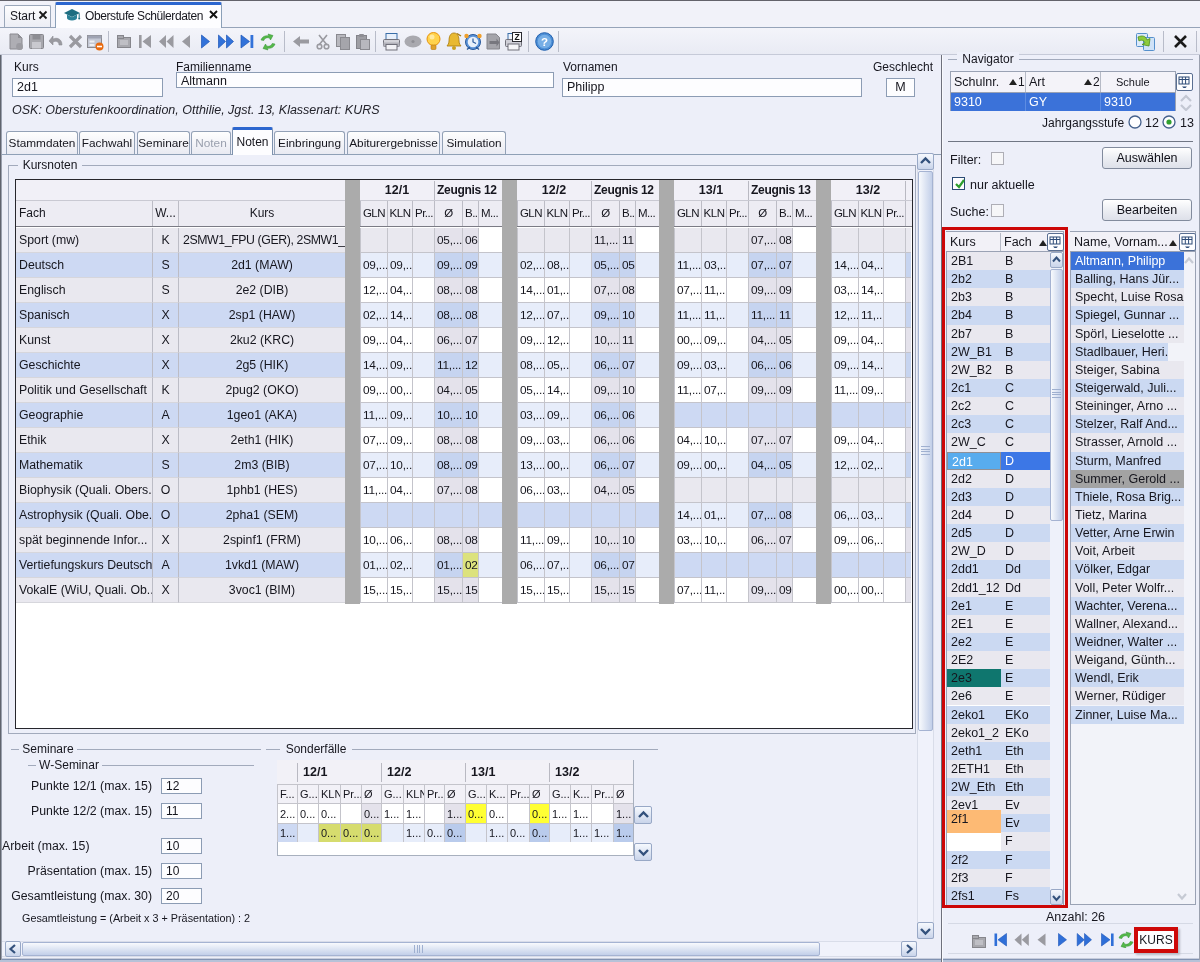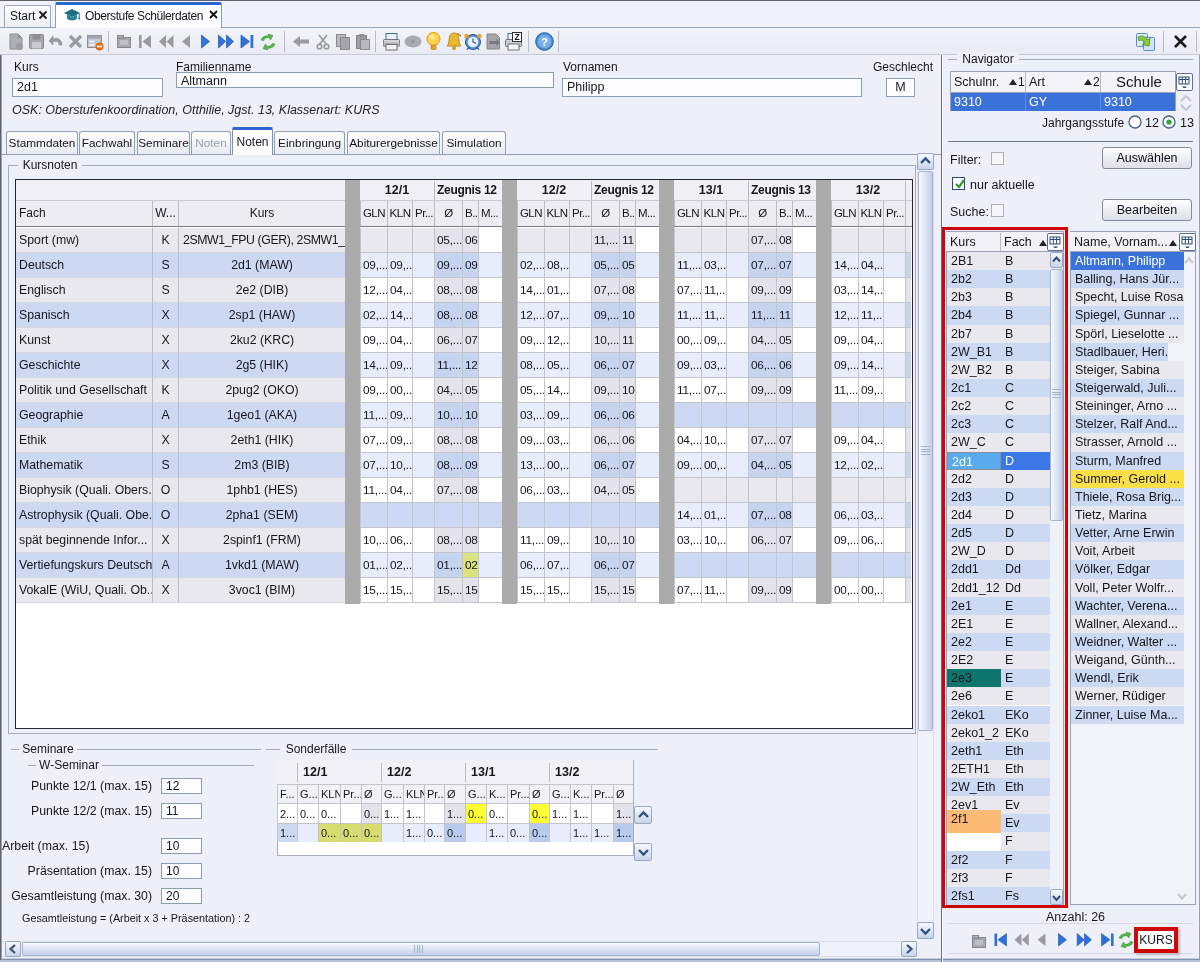--- a/index.html
+++ b/index.html
@@ -726,21 +726,21 @@
     <path d="M5 1 L9 7 L1 7 Z" fill="#222"></path>
   </svg>
 <div class="t" style="left:1018px;top:75px;font-size:12px">1</div>
 <div style="left:1025px;top:72px;width:1px;height:20px;background:#b6bac6"></div>
 <div class="t" style="left:1029px;top:75px;font-size:12.5px">Art</div>
 <svg style="position:absolute;left:1083px;top:78px;" width="10" height="9" viewBox="0 0 10 9">
     <path d="M5 1 L9 7 L1 7 Z" fill="#222"></path>
   </svg>
 <div class="t" style="left:1093px;top:75px;font-size:12px">2</div>
 <div style="left:1100px;top:72px;width:1px;height:20px;background:#b6bac6"></div>
-<div class="t" style="left:1116px;top:75px;font-size:15px">Schule</div>
+<div class="t" style="left:1116px;top:75px;font-size:11px">Schule</div>
 <div style="left:951px;top:93px;width:224px;height:18px;background:#3b72d9"></div>
 <div class="t" style="left:954px;top:95px;color:#fff;font-size:12.5px">9310</div>
 <div class="t" style="left:1029px;top:95px;color:#fff;font-size:12.5px">GY</div>
 <div class="t" style="left:1104px;top:95px;color:#fff;font-size:12.5px">9310</div>
 <div style="left:1025px;top:93px;width:1px;height:18px;background:#5d8ce2"></div>
 <div style="left:1100px;top:93px;width:1px;height:18px;background:#5d8ce2"></div>
 <svg style="position:absolute;left:1179px;top:94px;" width="13" height="8" viewBox="0 0 13 8">
     <path d="M2 7 L7 2 L12 7" stroke="#c3c7d3" stroke-width="2.2" fill="none"></path>
   </svg>
 <svg style="position:absolute;left:1179px;top:103px;" width="13" height="8" viewBox="0 0 13 8">
@@ -892,21 +892,21 @@
 <div class="lrow" style="left:1071px;top:288.28px;width:113px;height:18.14px;background:#e9e8ef">Specht, Luise Rosa</div>
 <div class="lrow" style="left:1071px;top:306.42px;width:113px;height:18.14px;background:#cbd9f2">Spiegel, Gunnar ...</div>
 <div class="lrow" style="left:1071px;top:324.56px;width:113px;height:18.14px;background:#e9e8ef">Spörl, Lieselotte ...</div>
 <div class="lrow" style="left:1071px;top:342.7px;width:97px;height:18.14px;background:#cbd9f2">Stadlbauer, Heri...</div>
 <div class="lrow" style="left:1071px;top:360.84000000000003px;width:113px;height:18.14px;background:#e9e8ef">Steiger, Sabina</div>
 <div class="lrow" style="left:1071px;top:378.98px;width:113px;height:18.14px;background:#cbd9f2">Steigerwald, Juli...</div>
 <div class="lrow" style="left:1071px;top:397.12px;width:113px;height:18.14px;background:#e9e8ef">Steininger, Arno ...</div>
 <div class="lrow" style="left:1071px;top:415.26px;width:113px;height:18.14px;background:#cbd9f2">Stelzer, Ralf And...</div>
 <div class="lrow" style="left:1071px;top:433.4px;width:113px;height:18.14px;background:#e9e8ef">Strasser, Arnold ...</div>
 <div class="lrow" style="left:1071px;top:451.54px;width:113px;height:18.14px;background:#cbd9f2">Sturm, Manfred</div>
-<div class="lrow" style="left:1071px;top:469.68px;width:113px;height:26px;background:#fde047">Summer, Gerold ...</div>
+<div class="lrow" style="left:1071px;top:469.68px;width:113px;height:26px;background:#a3a3a3">Summer, Gerold ...</div>
 <div class="lrow" style="left:1071px;top:487.82px;width:113px;height:18.14px;background:#cbd9f2">Thiele, Rosa Brig...</div>
 <div class="lrow" style="left:1071px;top:505.96000000000004px;width:113px;height:18.14px;background:#e9e8ef">Tietz, Marina</div>
 <div class="lrow" style="left:1071px;top:524.1px;width:113px;height:18.14px;background:#cbd9f2">Vetter, Arne Erwin</div>
 <div class="lrow" style="left:1071px;top:542.24px;width:113px;height:18.14px;background:#e9e8ef">Voit, Arbeit</div>
 <div class="lrow" style="left:1071px;top:560.38px;width:113px;height:18.14px;background:#cbd9f2">Völker, Edgar</div>
 <div class="lrow" style="left:1071px;top:578.52px;width:113px;height:18.14px;background:#e9e8ef">Voll, Peter Wolfr...</div>
 <div class="lrow" style="left:1071px;top:596.6600000000001px;width:113px;height:18.14px;background:#cbd9f2">Wachter, Verena...</div>
 <div class="lrow" style="left:1071px;top:614.8px;width:113px;height:18.14px;background:#e9e8ef">Wallner, Alexand...</div>
 <div class="lrow" style="left:1071px;top:632.94px;width:113px;height:18.14px;background:#cbd9f2">Weidner, Walter ...</div>
 <div class="lrow" style="left:1071px;top:651.08px;width:113px;height:18px;background:#e9e8ef">Weigand, Günth...</div>

